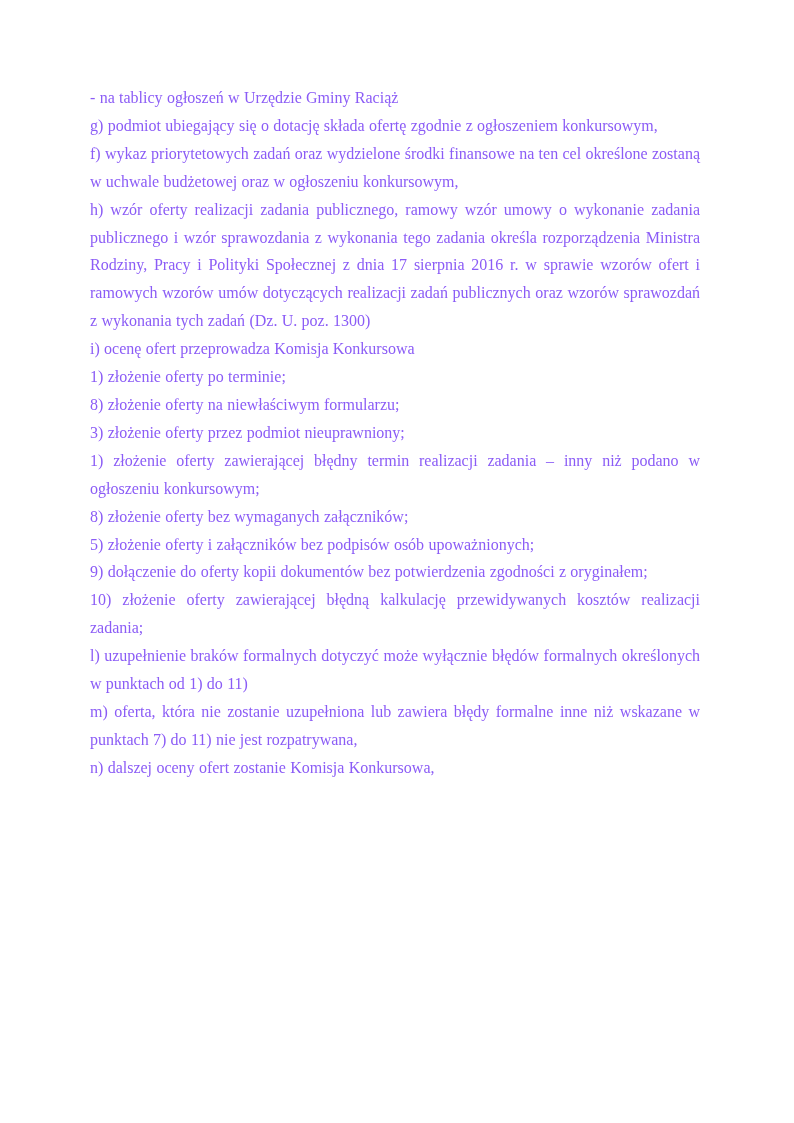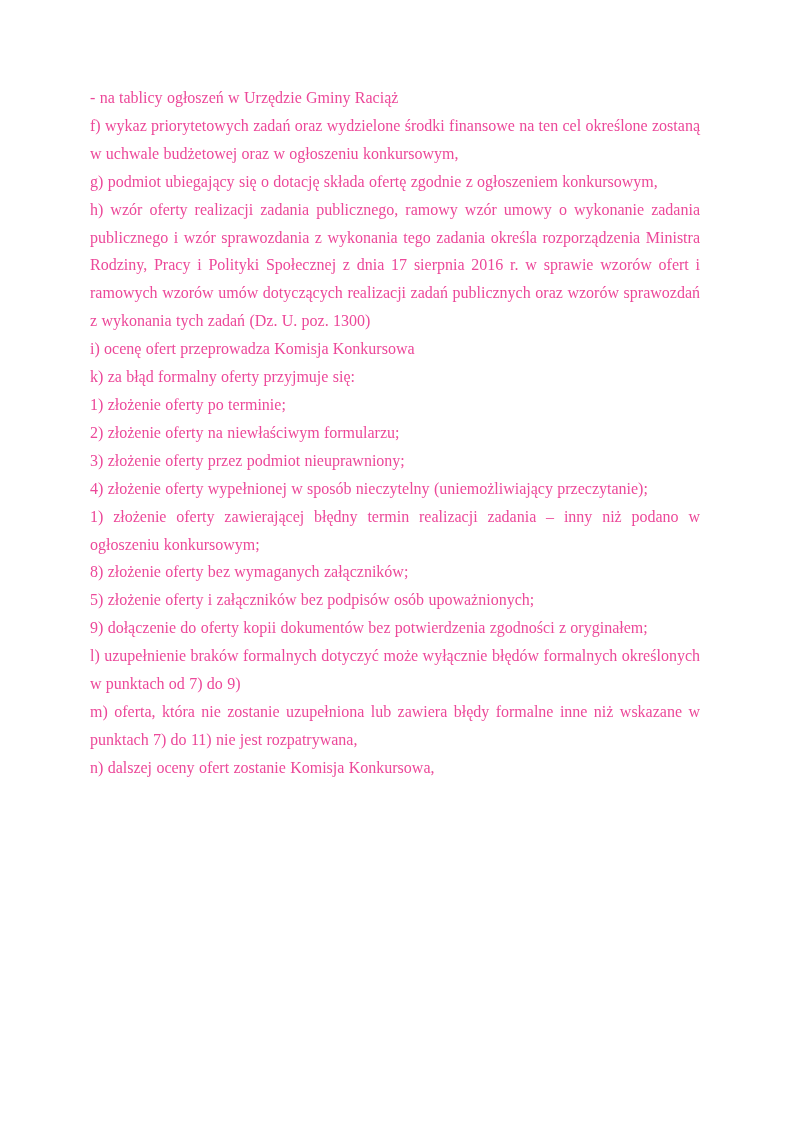--- a/index.html
+++ b/index.html
@@ -23,39 +23,38 @@
     width: 610px;
   }
   .para {
     margin: 0;
     padding: 0;
     font-size: 16px;
     line-height: 27.9px;
     text-align: justify;
     text-align-last: left;
     word-spacing: 0.02em;
-    color: #ec4899;
+    color: #8b5cf6;
   }
 </style>
 </head>
 <body>
 
 <div class="page">
   <div class="doc-body" id="doc-body">
       <p class="para">- na tablicy ogłoszeń w Urzędzie Gminy Raciąż</p>
+      <p class="para">g) podmiot ubiegający się o dotację składa ofertę zgodnie z ogłoszeniem konkursowym,</p>
       <p class="para">f) wykaz priorytetowych zadań oraz wydzielone środki finansowe na ten cel określone zostaną w uchwale budżetowej oraz w ogłoszeniu konkursowym,</p>
-      <p class="para">g) podmiot ubiegający się o dotację składa ofertę zgodnie z ogłoszeniem konkursowym,</p>
       <p class="para">h) wzór oferty realizacji zadania publicznego, ramowy wzór umowy o wykonanie zadania publicznego i wzór sprawozdania z wykonania tego zadania określa rozporządzenia Ministra Rodziny, Pracy i Polityki Społecznej z dnia 17 sierpnia 2016 r. w sprawie wzorów ofert i ramowych wzorów umów dotyczących realizacji zadań publicznych oraz wzorów sprawozdań z wykonania tych zadań (Dz. U. poz. 1300)</p>
       <p class="para">i) ocenę ofert przeprowadza Komisja Konkursowa</p>
-      <p class="para">k) za błąd formalny oferty przyjmuje się:</p>
       <p class="para">1) złożenie oferty po terminie;</p>
-      <p class="para">2) złożenie oferty na niewłaściwym formularzu;</p>
+      <p class="para">8) złożenie oferty na niewłaściwym formularzu;</p>
       <p class="para">3) złożenie oferty przez podmiot nieuprawniony;</p>
-      <p class="para">4) złożenie oferty wypełnionej w sposób nieczytelny (uniemożliwiający przeczytanie);</p>
       <p class="para">1) złożenie oferty zawierającej błędny termin realizacji zadania – inny niż podano w ogłoszeniu konkursowym;</p>
       <p class="para">8) złożenie oferty bez wymaganych załączników;</p>
       <p class="para">5) złożenie oferty i załączników bez podpisów osób upoważnionych;</p>
       <p class="para">9) dołączenie do oferty kopii dokumentów bez potwierdzenia zgodności z oryginałem;</p>
-      <p class="para">l) uzupełnienie braków formalnych dotyczyć może wyłącznie błędów formalnych określonych w punktach od 7) do 9)</p>
+      <p class="para">10) złożenie oferty zawierającej błędną kalkulację przewidywanych kosztów realizacji zadania;</p>
+      <p class="para">l) uzupełnienie braków formalnych dotyczyć może wyłącznie błędów formalnych określonych w punktach od 1) do 11)</p>
       <p class="para">m) oferta, która nie zostanie uzupełniona lub zawiera błędy formalne inne niż wskazane w punktach 7) do 11) nie jest rozpatrywana,</p>
       <p class="para">n) dalszej oceny ofert zostanie Komisja Konkursowa,</p>
     </div>
 </div>
 
 </body></html>

